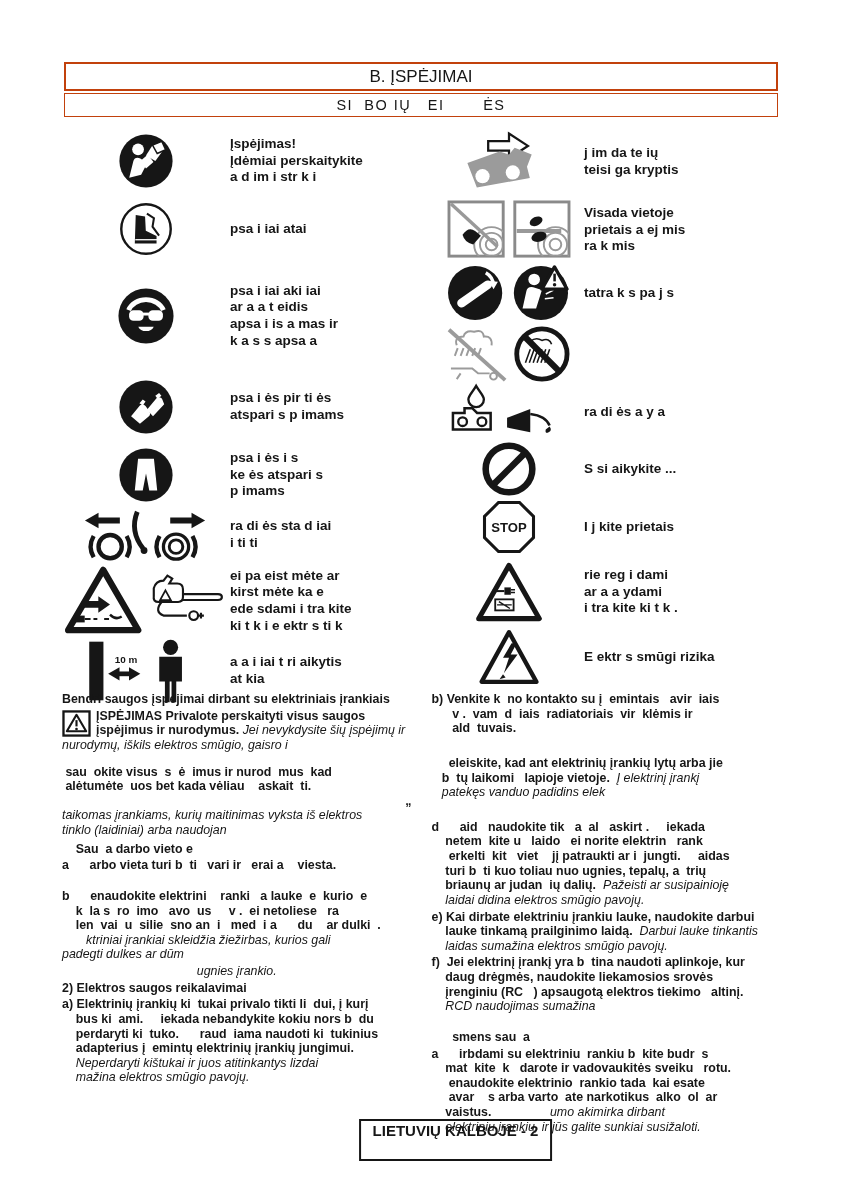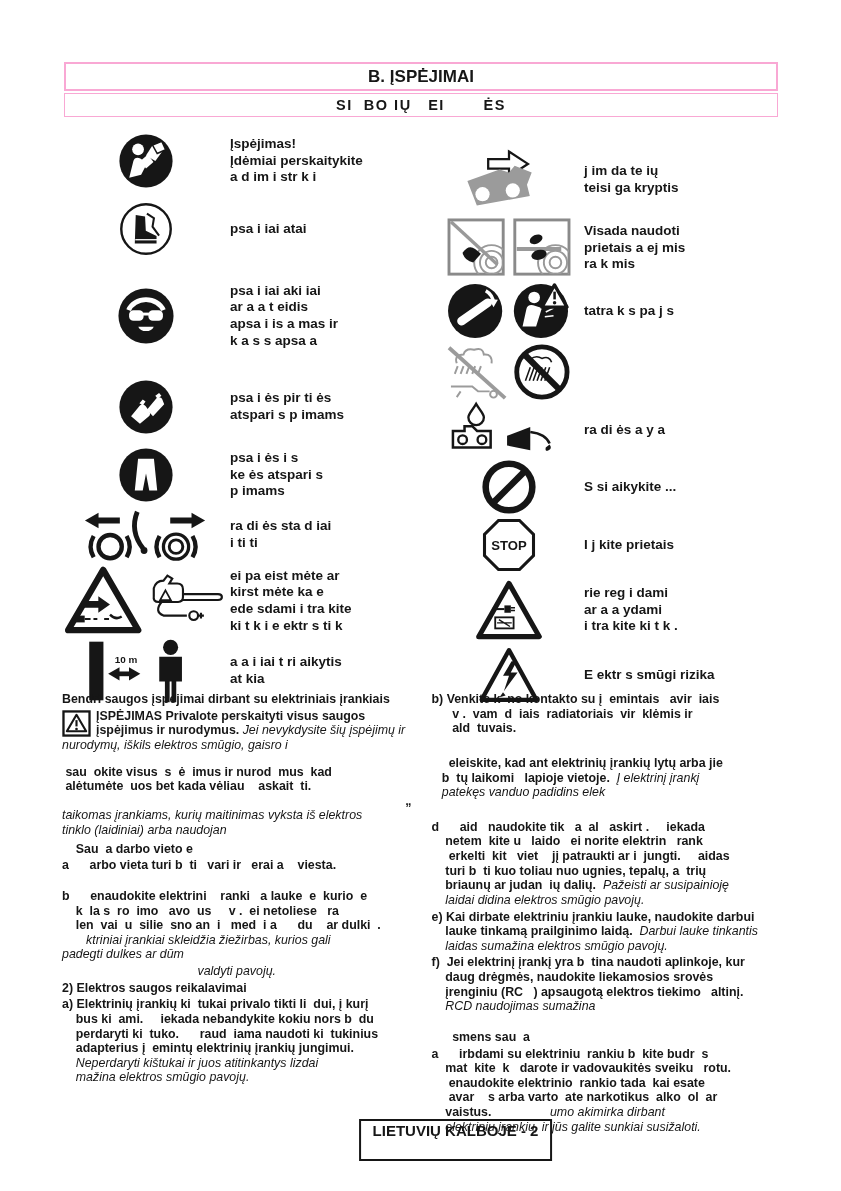--- a/index.html
+++ b/index.html
@@ -1,22 +1,22 @@
 <!DOCTYPE html>
 <html><head>
 <meta charset="utf-8">
 <style>
   html,body{margin:0;padding:0;background:#e8e8e8;}
   .page{position:relative;width:841px;height:1191px;margin:0 auto;background:#fff;
         font-family:"Liberation Sans", sans-serif;color:#161616;overflow:hidden;}
-  .titlebox{position:absolute;left:64px;right:63px;height:25px;border:2px solid #f9a8d4;
-        display:flex;align-items:center;justify-content:center;font-weight:bold;white-space:pre;}
+  .titlebox{position:absolute;left:64px;right:63px;height:25px;border:2px solid #c2410c;
+        display:flex;align-items:center;justify-content:center;font-weight:normal;white-space:pre;}
   .t1{top:62px;font-size:17px;}
   .t2{top:93px;height:22px;border-width:1.5px;font-size:14.5px;letter-spacing:1.5px;}
-  .symwrap{position:absolute;top:126px;left:62px;right:62px;display:flex;align-items:flex-end;}
+  .symwrap{position:absolute;top:126px;left:62px;right:62px;display:flex;}
   .symcol{display:flex;flex-direction:column;}
   .symcol.L{width:372px;}
   .symcol.R{width:345px;}
   .sym-row{display:flex;align-items:center;}
   .sym-icon{flex:0 0 168px;display:flex;justify-content:center;align-items:center;gap:5px;}
   .R .sym-icon{flex:0 0 150px;}
   .sym-text{font-weight:bold;font-size:13.5px;line-height:1.24;white-space:pre-line;}
   .body-wrap{position:absolute;top:692px;left:62px;width:719px;display:flex;gap:20px;
         font-size:12.4px;line-height:1.18;}
   .bcol{width:356px;}
@@ -221,21 +221,21 @@
               <g clip-path="url(#cq2)" stroke="#999" fill="none" stroke-width="2">
                 <path d="M72 32h46" stroke-width="4"></path>
                 <circle cx="112" cy="46" r="6"></circle>
                 <circle cx="112" cy="46" r="12"></circle>
                 <circle cx="112" cy="46" r="18"></circle>
               </g>
               <ellipse cx="92" cy="22" rx="7" ry="4.5" fill="#161616" transform="rotate(-25 92 22)"></ellipse>
               <ellipse cx="95" cy="38" rx="8" ry="5" fill="#161616" transform="rotate(-15 95 38)"></ellipse>
             </svg>
         </span>
-        <div class="sym-text">Visada  naudoti
+        <div class="sym-text">Visada  vietoje
 prietais   a ej  mis
 ra  k  mis</div>
       </div>
 
       <div class="sym-row" style="height:62px">
         <span class="sym-icon">
           <svg viewBox="0 0 130 62" width="126" height="60">
               <circle cx="30" cy="31" r="28" fill="#161616"></circle>
               <g transform="rotate(-35 30 31)">
                 <rect x="8" y="27" width="42" height="9" rx="4.5" fill="#fff"></rect>
@@ -357,21 +357,21 @@
       <p class="right b">„</p>
       <p class="i">taikomas įrankiams, kurių maitinimas vyksta iš elektros
 tinklo (laidiniai) arba naudojan</p>
       <p class="b mt4">    Sau  a darbo vieto e</p>
       <p class="b mt2">a      arbo vieta turi b  ti   vari ir   erai a    viesta.</p>
       <p class="b mt16">b      enaudokite elektrini    ranki   a lauke  e  kurio  e
     k  la s  ro  imo   avo  us     v .  ei netoliese   ra
     len  vai  u  silie  sno an  i   med  i a      du    ar dulki  .</p>
       <p class="i">       ktriniai įrankiai skleidžia žiežirbas, kurios gali
 padegti dulkes ar dūm</p>
-      <p class="i center mt2">valdyti pavojų.</p>
+      <p class="i center mt2">ugnies įrankio.</p>
       <p class="b mt2">2) Elektros saugos reikalavimai</p>
       <p class="mt2"><span class="b">a) Elektrinių įrankių ki  tukai privalo tikti li  dui, į kurį
     bus ki  ami.     iekada nebandykite kokiu nors b  du
     perdaryti ki  tuko.      raud  iama naudoti ki  tukinius
     adapterius į  emintų elektrinių įrankių jungimui.
 </span><span class="i">    Neperdaryti kištukai ir juos atitinkantys lizdai
     mažina elektros smūgio pavojų.</span></p>
     </div>
 
     <div class="bcol">

